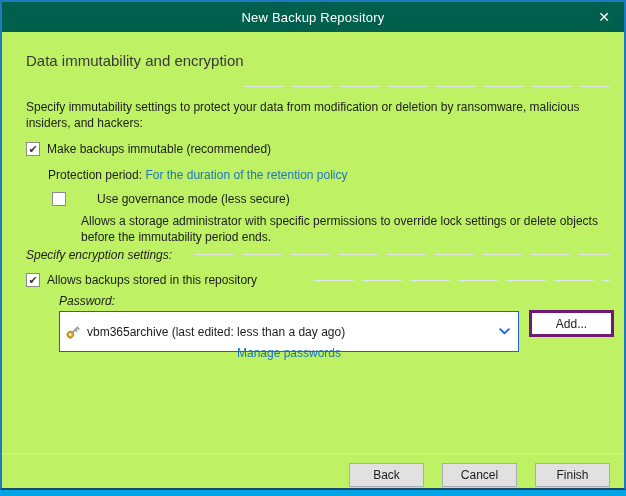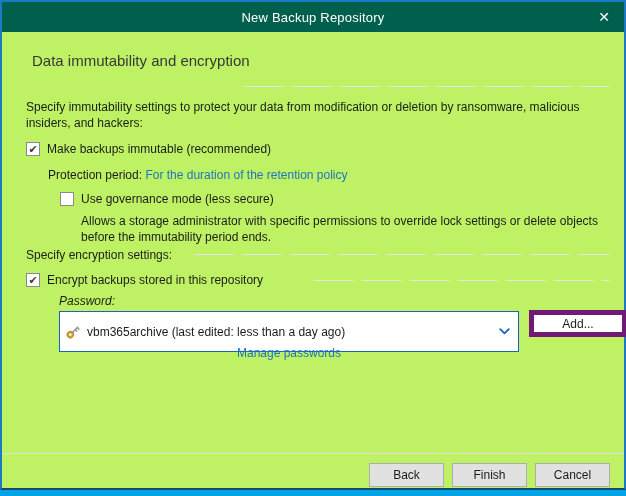--- a/index.html
+++ b/index.html
@@ -24,21 +24,21 @@
   }
   .titlebar .title{
     color:#ffffff;font-size:13px;letter-spacing:.2px;
   }
   .close-btn{
     position:absolute;right:0;top:0;width:40px;height:30px;
     display:flex;align-items:center;justify-content:center;
     color:#ffffff;font-size:14px;cursor:pointer;
   }
   .heading{
-    position:absolute;left:30px;top:50px;
+    position:absolute;left:24px;top:50px;
     font-size:15px;color:#383838;
   }
   .dashsep{
     position:absolute;height:1px;
     background:repeating-linear-gradient(90deg,#e4e4e4 0 40px,transparent 40px 48px);
   }
   .sep1{left:242px;right:14px;top:84px;}
   .sep2{left:192px;right:14px;top:252px;}
   .sep3{left:312px;right:14px;top:278px;}
   .body-text{
@@ -49,43 +49,43 @@
   .cbrow .label{font-size:12px;color:#1c1c1c;margin-left:7px;}
   .checkbox{
     width:14px;height:14px;box-sizing:border-box;
     border:1px solid #8a8a8a;background:#ffffff;
     display:flex;align-items:center;justify-content:center;
     font-size:11px;color:#3c3c3c;line-height:14px;
   }
   .cb1{left:24px;top:140px;}
   .protection{position:absolute;left:46px;top:166px;font-size:12px;color:#1c1c1c;}
   .protection a{color:#1f74c2;text-decoration:none;}
-  .cb2{left:58px;top:190px;}
+  .cb2{left:50px;top:190px;gap:24px;}
   .gov-desc{position:absolute;left:79px;top:211px;}
-  .enc-intro{position:absolute;left:24px;top:246px;font-size:12px;color:#1c1c1c;}
+  .enc-intro{position:absolute;left:24px;top:246px;font-size:12px;color:#1c1c1c;font-style:italic;}
   .cb3{left:24px;top:271px;}
   .pw-label{position:absolute;left:57px;top:292px;font-size:12px;color:#1c1c1c;font-style:italic;}
   .combobox{
     position:absolute;left:57px;top:309px;width:460px;height:41px;
     box-sizing:border-box;border:1px solid #1a63be;background:#ffffff;
     display:flex;align-items:center;padding:0 8px 0 5px;cursor:pointer;
   }
   .combobox .value{flex:1;font-size:12px;color:#1c1c1c;margin-left:6px;
     white-space:nowrap;overflow:hidden;}
   .add-btn{
-    position:absolute;left:527px;top:308px;width:98px;height:27px;
-    box-sizing:border-box;border:5px solid #701a75;background:#ffffff;
+    position:absolute;left:527px;top:308px;width:85px;height:27px;
+    box-sizing:border-box;border:3px solid #701a75;background:#ffffff;
     font-size:12px;color:#1c1c1c;
     display:flex;align-items:center;justify-content:center;cursor:pointer;
   }
   .manage-row{position:absolute;left:57px;top:341px;width:460px;text-align:center;}
   .manage-row a{font-size:12px;color:#1f74c2;text-decoration:none;cursor:pointer;}
   .footer-sep{position:absolute;left:0;right:0;top:451px;height:1px;background:#dfdfdf;}
   .buttons{
-    position:absolute;top:461px;right:14px;display:flex;gap:8px;
+    position:absolute;top:461px;right:14px;display:flex;gap:18px;
   }
   .btn{
     width:75px;height:24px;box-sizing:border-box;
     background:#e1e1e1;border:1px solid #adadad;
     font-size:12px;color:#1c1c1c;font-family:inherit;
     display:flex;align-items:center;justify-content:center;cursor:pointer;
   }
   .key-icon{flex:0 0 auto;}
   .chev{flex:0 0 auto;margin-left:6px;}
 </style>
@@ -125,21 +125,21 @@
   <div class="body-text gov-desc">Allows a storage administrator with specific permissions to override lock settings or delete objects
 before the immutability period ends.</div>
 
   <div class="enc-intro">Specify encryption settings:</div>
   <div class="dashsep sep2"></div>
 
   <div class="cbrow cb3">
     <span class="checkbox">
         <span>✔</span>
       </span>
-    <span class="label">Encrypt backups stored in this repository</span>
+    <span class="label">Allows backups stored in this repository</span>
   </div>
   <div class="dashsep sep3"></div>
 
   <div class="pw-label">Password:</div>
 
   <div class="combobox">
     <svg class="key-icon" width="16" height="16" viewBox="0 0 16 16" style="overflow:visible">
       <g transform="rotate(-45 8 8)">
         <rect x="6.5" y="7.1" width="8.6" height="1.8" fill="#9b9b9b"></rect>
         <rect x="10.6" y="8.2" width="1.5" height="2.6" fill="#9b9b9b"></rect>
@@ -157,17 +157,17 @@
   <div class="add-btn">Add...</div>
 
   <div class="manage-row">
     <a href="#">Manage passwords</a>
   </div>
 
   <div class="footer-sep"></div>
 
   <div class="buttons">
     <button class="btn">Back</button>
+    <button class="btn">Cancel</button>
     <button class="btn">Finish</button>
-    <button class="btn">Cancel</button>
   </div>
 
 </div>
 
 </body></html>

